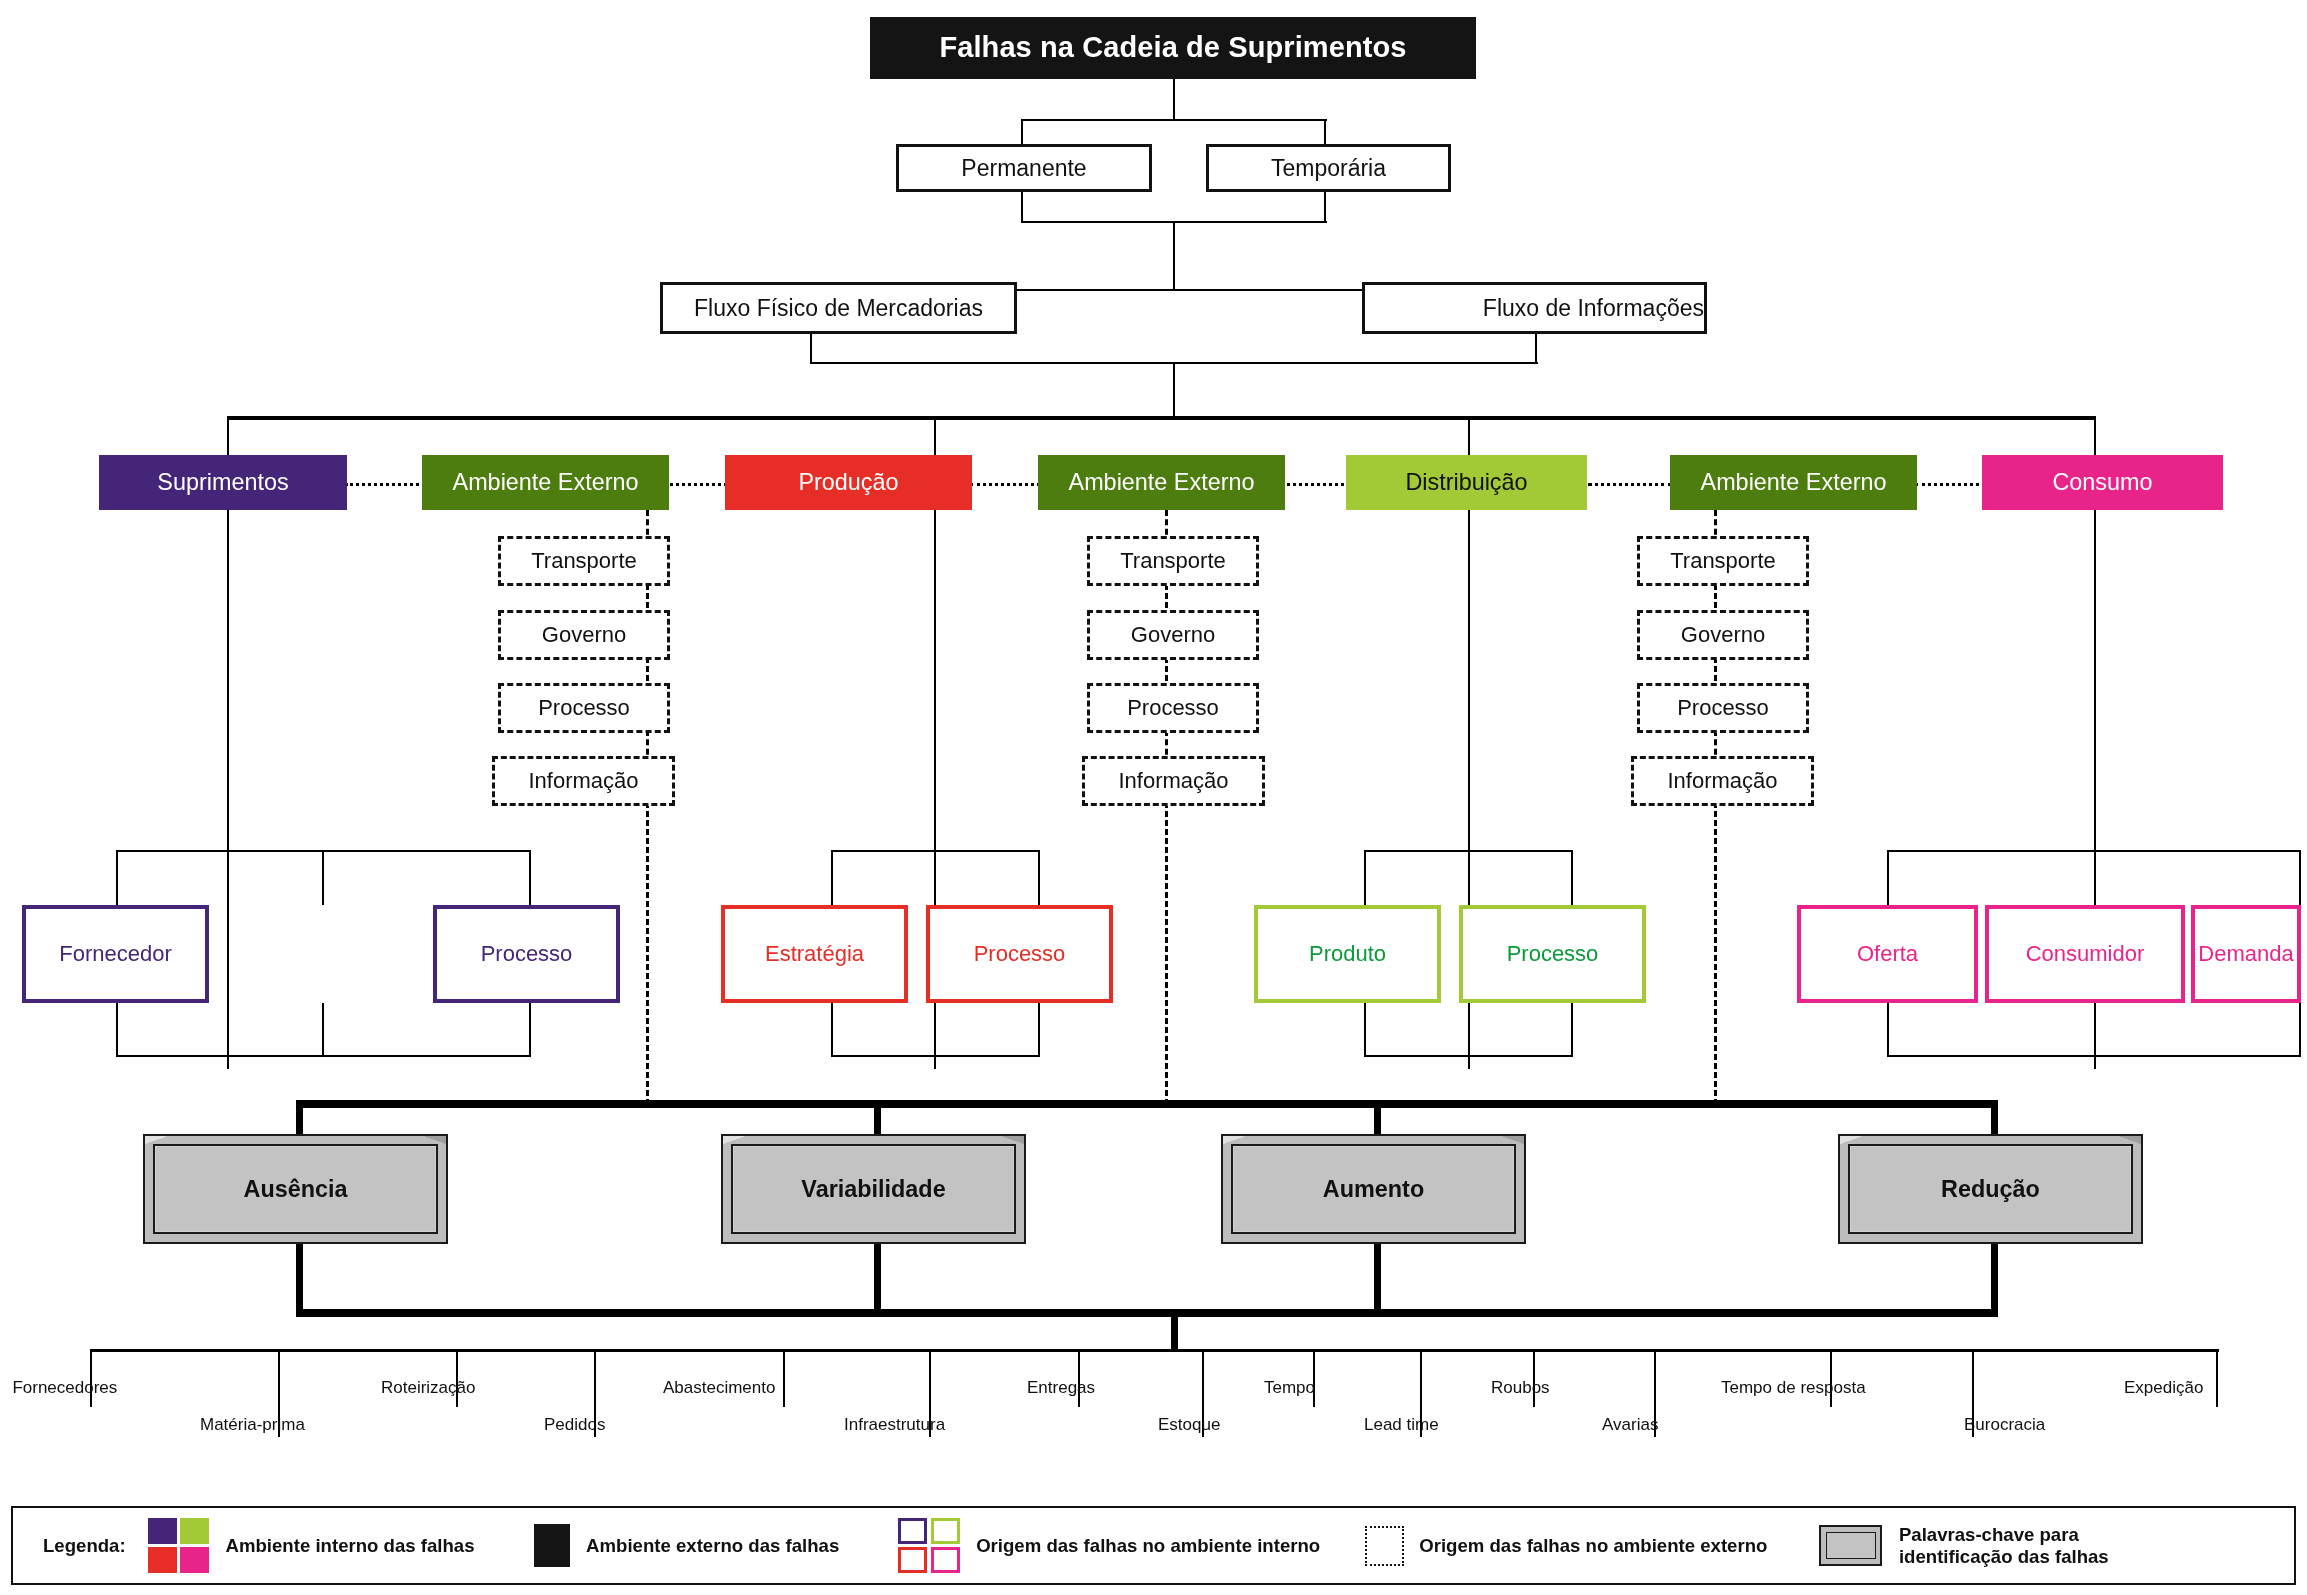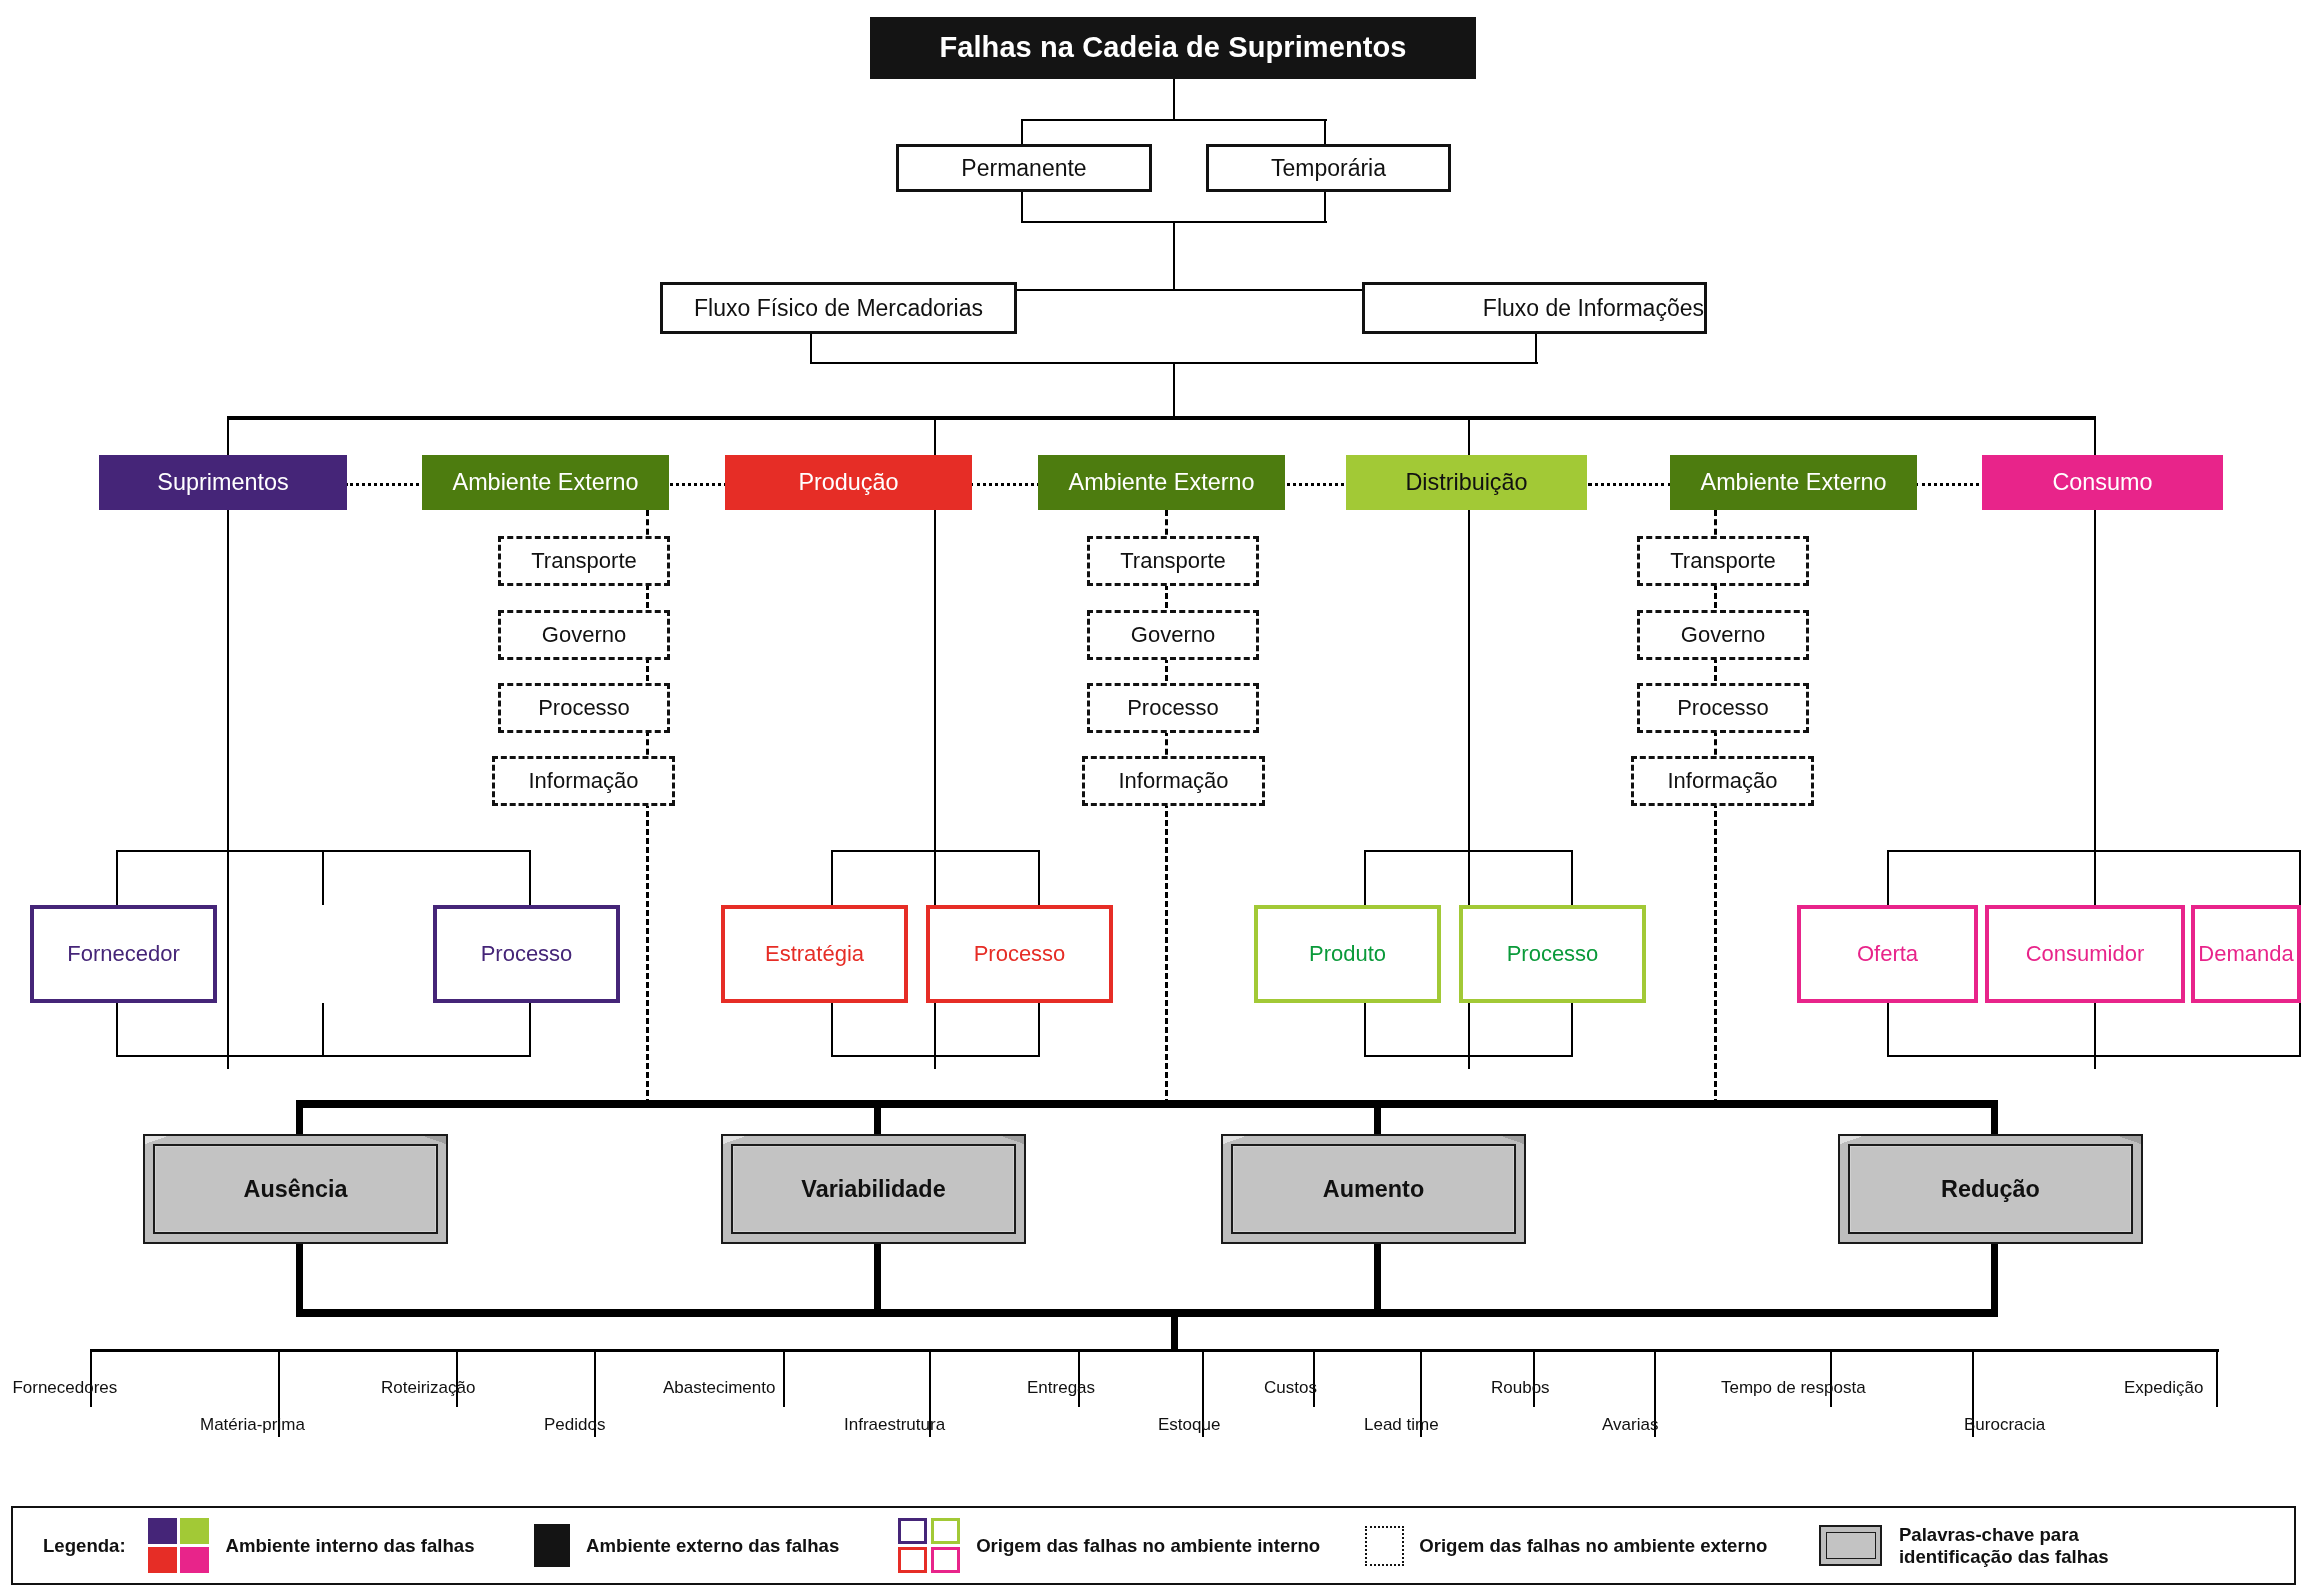--- a/index.html
+++ b/index.html
@@ -267,21 +267,21 @@
   <div class="box dashed-box" style="left:1637px;top:610px;width:172px;height:50px;">
       <span>Governo</span>
     </div>
   <div class="box dashed-box" style="left:1637px;top:683px;width:172px;height:50px;">
       <span>Processo</span>
     </div>
   <div class="box dashed-box" style="left:1631px;top:756px;width:183px;height:50px;">
       <span>Informação</span>
     </div>
 
-  <div class="box origin-box" style="left:22px;top:905px;width:187px;height:98px;border-color:#452578;color:#452578;margin-left:8px;">
+  <div class="box origin-box" style="left:22px;top:905px;width:187px;height:98px;border-color:#452578;color:#452578;">
       <span>Fornecedor</span>
     </div>
   <div class="box origin-box" style="left:433px;top:905px;width:187px;height:98px;border-color:#452578;color:#452578;">
       <span>Processo</span>
     </div>
 
   <div class="box origin-box" style="left:721px;top:905px;width:187px;height:98px;border-color:#e62d26;color:#e62d26;">
       <span>Estratégia</span>
     </div>
   <div class="box origin-box" style="left:926px;top:905px;width:187px;height:98px;border-color:#e62d26;color:#e62d26;">
@@ -339,21 +339,21 @@
   <div class="ln vln" style="left:1533px;top:1349px;height:58px;"></div>
   <div class="ln vln" style="left:1654px;top:1349px;height:88px;"></div>
   <div class="ln vln" style="left:1830px;top:1349px;height:58px;"></div>
   <div class="ln vln" style="left:1972px;top:1349px;height:88px;"></div>
   <div class="ln vln" style="left:2216px;top:1349px;height:58px;"></div>
 
   <div class="kwlabel" style="left:12.4px;top:1378px;">Fornecedores</div>
   <div class="kwlabel" style="left:381px;top:1378px;">Roteirização</div>
   <div class="kwlabel" style="left:663px;top:1378px;">Abastecimento</div>
   <div class="kwlabel" style="left:1027px;top:1378px;">Entregas</div>
-  <div class="kwlabel" style="left:1264px;top:1378px;">Custos</div>
+  <div class="kwlabel" style="left:1264px;top:1378px;">Tempo</div>
   <div class="kwlabel" style="left:1491px;top:1378px;">Roubos</div>
   <div class="kwlabel" style="left:1721px;top:1378px;">Tempo de resposta</div>
   <div class="kwlabel" style="left:2124px;top:1378px;">Expedição</div>
 
   <div class="kwlabel" style="left:200px;top:1415px;">Matéria-prima</div>
   <div class="kwlabel" style="left:544px;top:1415px;">Pedidos</div>
   <div class="kwlabel" style="left:844px;top:1415px;">Infraestrutura</div>
   <div class="kwlabel" style="left:1158px;top:1415px;">Estoque</div>
   <div class="kwlabel" style="left:1364px;top:1415px;">Lead time</div>
   <div class="kwlabel" style="left:1602px;top:1415px;">Avarias</div>

